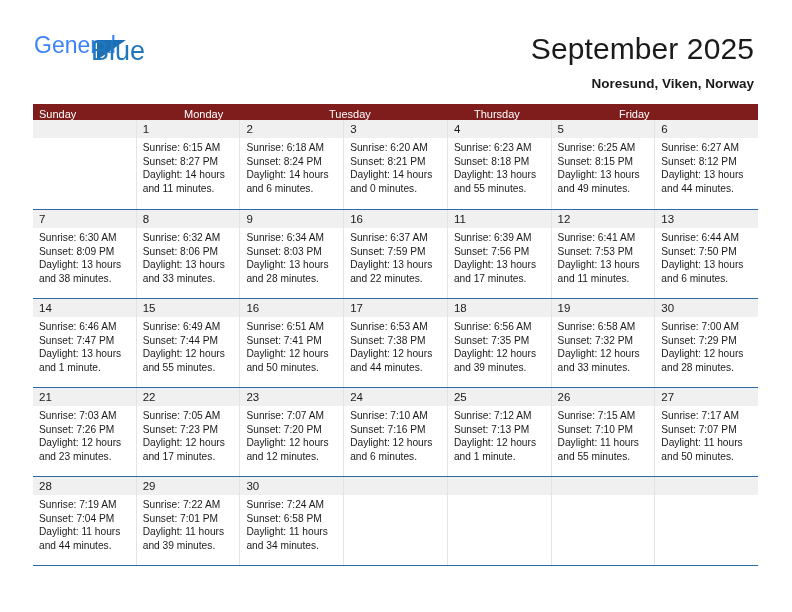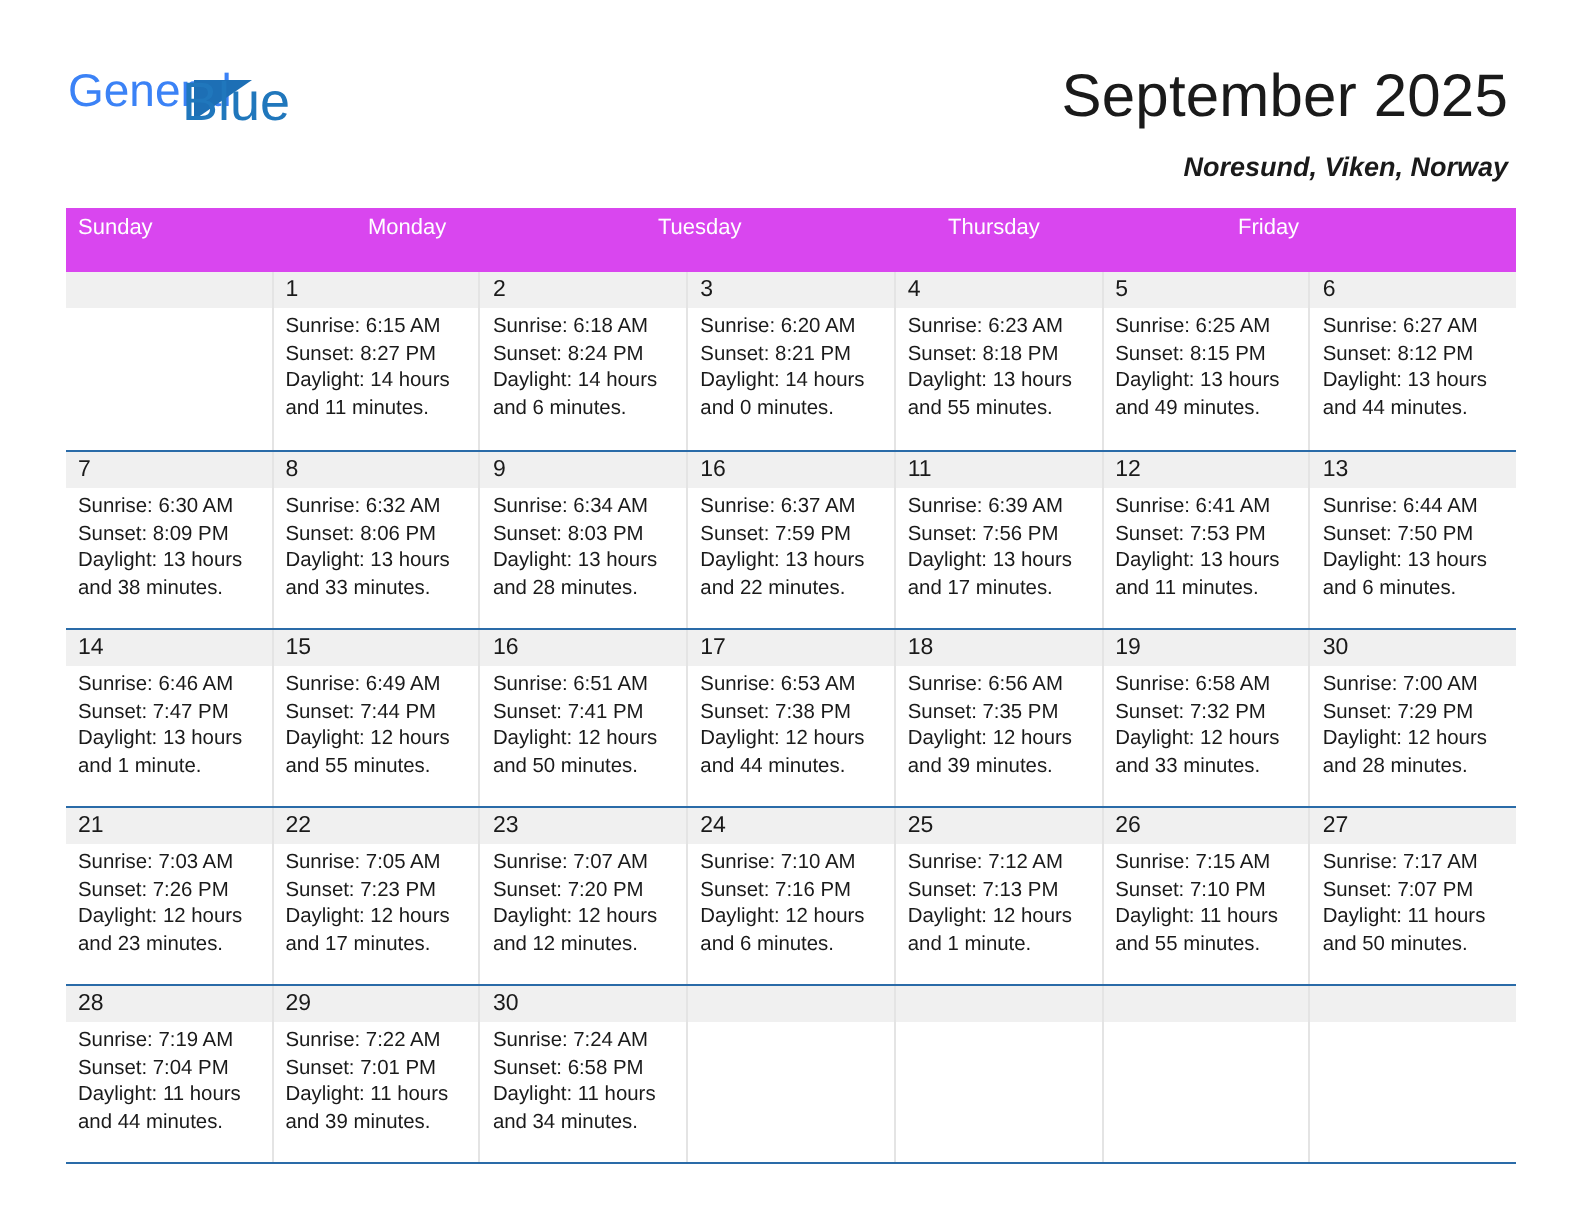--- a/index.html
+++ b/index.html
@@ -78,34 +78,33 @@
   }
   .subtitle {
     position: absolute;
     right: 38px;
     top: 76px;
     font-size: 13.5px;
     font-weight: 700;
     color: #1a1a1a;
     text-align: right;
     white-space: nowrap;
-    font-style: italic;
   }
 
   
   .calendar {
     position: absolute;
     left: 33px;
     top: 104px;
     width: 725px;
   }
   .weekday-row {
     display: flex;
-    background: #d946ef;
-    height: 32px;
+    background: #7f1d1d;
+    height: 16px;
   }
   .weekday {
     flex: 1 1 0;
     color: #ffffff;
     font-size: 11px;
     line-height: 20px;
     padding-left: 6px;
     box-sizing: border-box;
     white-space: nowrap;
     overflow: hidden;

